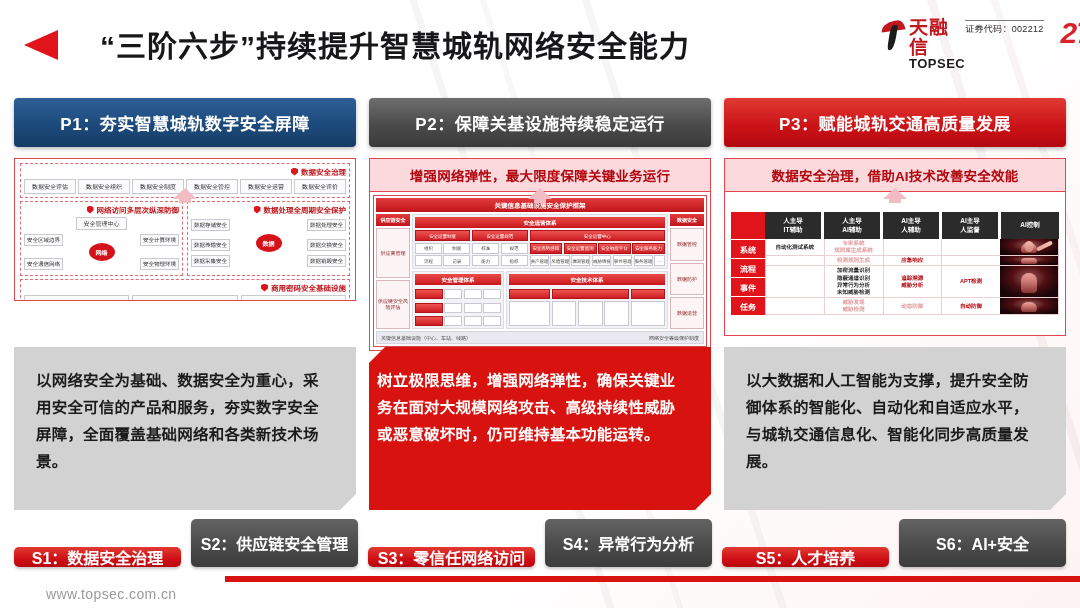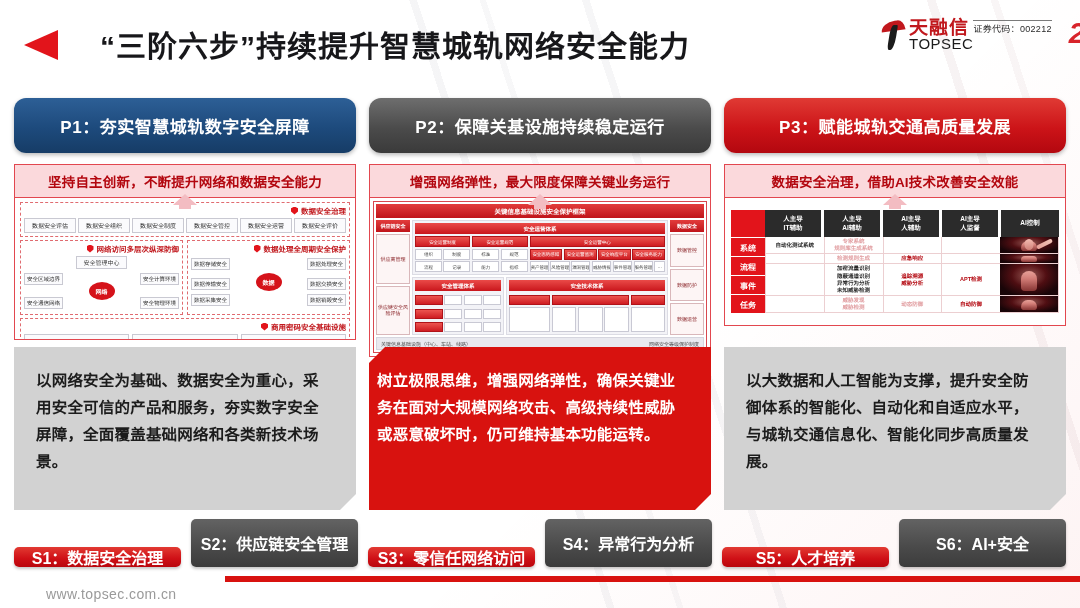--- a/index.html
+++ b/index.html
@@ -53,21 +53,21 @@
   .logo-mark .stem {
     position:absolute; left:9px; top:7px; width:7px; height:25px;
     background:#1c1c1c; border-radius:40% 10% 55% 25%;
     transform: skewX(-9deg);
   }
   .logo-cn {
     font-size:19px; font-weight:bold; color:#c1181d;
     letter-spacing:1px; line-height:20px; margin-left:3px;
   }
   .logo-en {
-    font-size:15px; font-weight:normal; color:#1c1c1c;
+    font-size:13px; font-weight:bold; color:#1c1c1c;
     letter-spacing:0.5px; line-height:12px; margin-left:3px;
   }
   .logo-left { display:flex; flex-direction:row; }
   .logo-code {
     font-size:9px; color:#2a2a2a; border-top:1px solid #7a7a7a;
     padding-top:1px; margin-top:2px; white-space:nowrap; letter-spacing:0.3px;
   }
   .logo-sep { width:1px; background:#bfbfbf; margin:2px 8px 6px 9px; align-self:stretch; }
   .anniv { position:relative; display:flex; align-items:flex-start; }
   .anniv-num {
@@ -76,21 +76,21 @@
   }
   .anniv-th { font-size:9px; color:#d8232a; margin-top:2px; }
 
   
   .col { position:absolute; top:98px; width:342px; }
   .col-1 { left:14px; }
   .col-2 { left:369px; }
   .col-3 { left:724px; }
 
   .phase-pill {
-    height:55px; border-radius:12px;
+    height:49px; border-radius:4px;
     display:flex; align-items:center; justify-content:center;
     color:#fff; font-size:17px; font-weight:bold; letter-spacing:0.5px;
     box-shadow: 0 2px 4px rgba(0,0,0,0.28);
     position:relative;
   }
   .pill-blue  { background: linear-gradient(180deg,#2d5f96 0%,#1d4a7c 55%,#163c66 100%); }
   .pill-gray  { background: linear-gradient(180deg,#6e6e6e 0%,#4b4b4b 55%,#3a3a3a 100%); }
   .pill-red   { background: linear-gradient(180deg,#e03a34 0%,#cc1418 55%,#b3070f 100%); }
 
   .arrow-up {
@@ -194,21 +194,21 @@
     text-align:center; padding:1.5px 0; white-space:nowrap; overflow:hidden;
   }
   .p2-chip.red { background:linear-gradient(180deg,#ec5450,#cf1c22); color:#fff; border-color:#b01319; }
   .p2-row2 { display:flex; gap:2px; flex:1; }
   .p2-col-a { width:36%; display:flex; flex-direction:column; gap:2px; }
   .p2-col-b { flex:1; display:flex; flex-direction:column; gap:2px; }
   .p2-foot { background:#e9e9ef; border:1px solid #d5d5de; font-size:5px; color:#555;
              display:flex; justify-content:space-between; padding:2px 4px; margin-top:2px; }
 
   
-  .p3 { padding:12px 6px; height:100%; background:#fff; position:relative; }
+  .p3 { padding:20px 6px; height:100%; background:#fff; position:relative; }
   .p3-wrap { display:flex; height:100%; border:0; }
   .p3-rowlabels { width:34px; display:flex; flex-direction:column; }
   .p3-corner { height:27px; background:#e2141b; }
   .p3-rlab {
     flex:1; background:#e2141b; color:#fff; font-size:8px; font-weight:bold;
     display:flex; align-items:center; justify-content:center;
     border-top:1px solid #fff;
   }
   .p3-table { flex:1; display:flex; flex-direction:column; }
   .p3-head { display:flex; height:27px; gap:3px; }
@@ -330,21 +330,20 @@
     </div>
   </div>
 
   <div class="col col-1">
     <div class="phase-pill pill-blue">P1：夯实智慧城轨数字安全屏障</div>
     <div style="position:relative;height:0;">
       <div class="arrow-up"></div>
       <div class="arrow-stem"></div>
     </div>
     <div class="panel">
-      <div class="panel-caption">坚持自主创新，不断提升网络和数据安全能力</div>
       <div class="panel-body p1">
 
         <div class="dbox">
           <div class="dhead">
             <span class="shield"></span>
             <span>数据安全治理</span>
           </div>
           <div class="cellrow">
             <div class="cell">数据安全评估</div>
             <div class="cell">数据安全组织</div>

